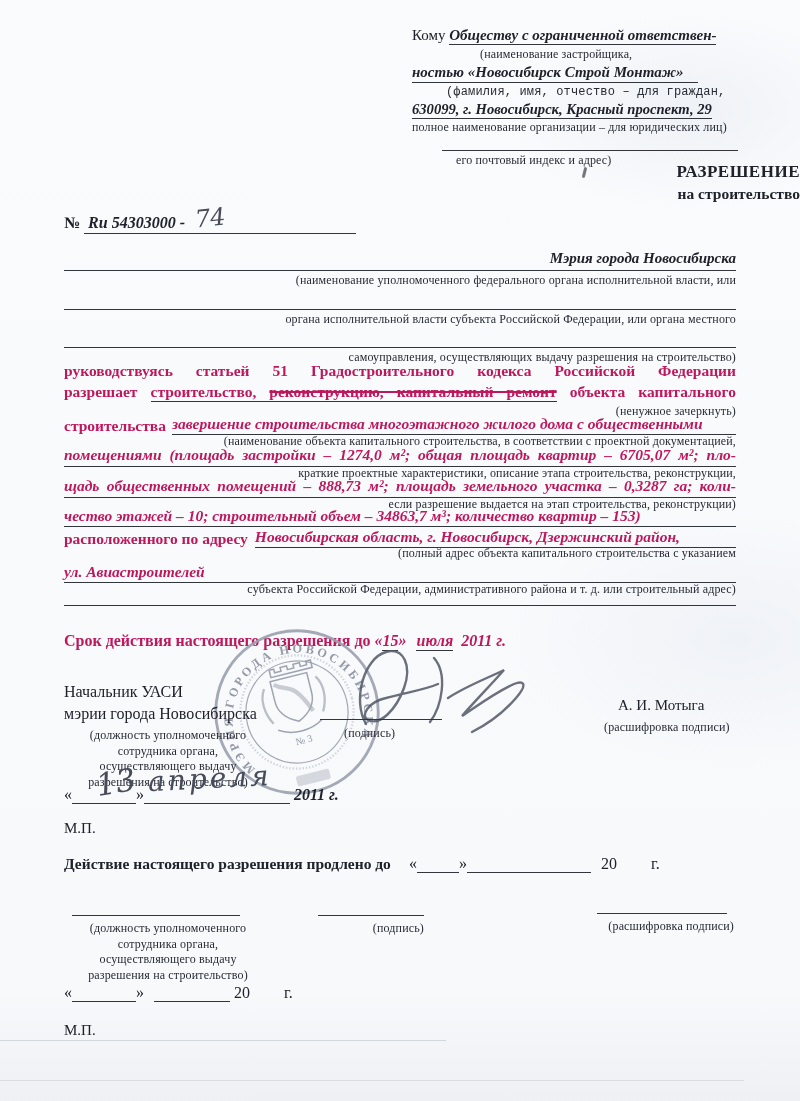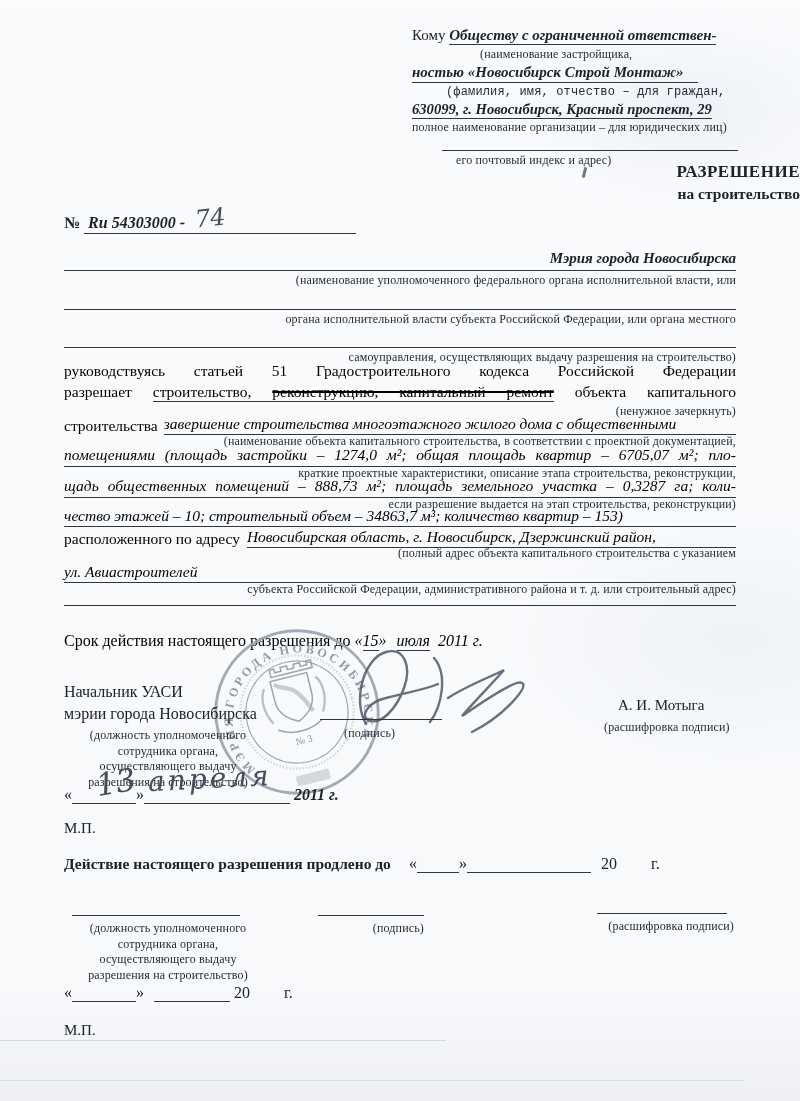--- a/index.html
+++ b/index.html
@@ -11,21 +11,21 @@
       radial-gradient(260px 140px at 86% 10%, #eef1f6 0%, rgba(238,241,246,0) 70%),
       radial-gradient(320px 180px at 92% 58%, #eff2f7 0%, rgba(239,242,247,0) 70%),
       linear-gradient(180deg,#fafbfd 0%,#f7f9fb 90%,#eef0f4 100%);
     position:relative; overflow:hidden;
   }
   .abs{ position:absolute; }
   .b{ font-weight:bold; }
   .i{ font-style:italic; }
   .u{ border-bottom:1.4px solid #33353d; padding-bottom:1px; }
   .cap{ font-size:12px; color:#272a33; letter-spacing:.15px; }
-  .main{ font-size:15.5px; font-weight:normal; color:#000000; }
+  .main{ font-size:15.5px; font-weight:bold; color:#be185d; }
   .just{ text-align:justify; text-align-last:justify; }
   .center{ text-align:right; }
   .fill{ display:flex; align-items:flex-end; }
   .fill .grow{ flex:1 1 auto; border-bottom:1.4px solid #33353d; height:1em; }
   .blankline{ border-bottom:1.4px solid #33353d; }
   .strike{ text-decoration:line-through; text-decoration-thickness:1.6px; }
   .hand{
     font-family:"DejaVu Serif",serif; font-style:italic; color:#474c5a;
     display:inline-block;
   }

